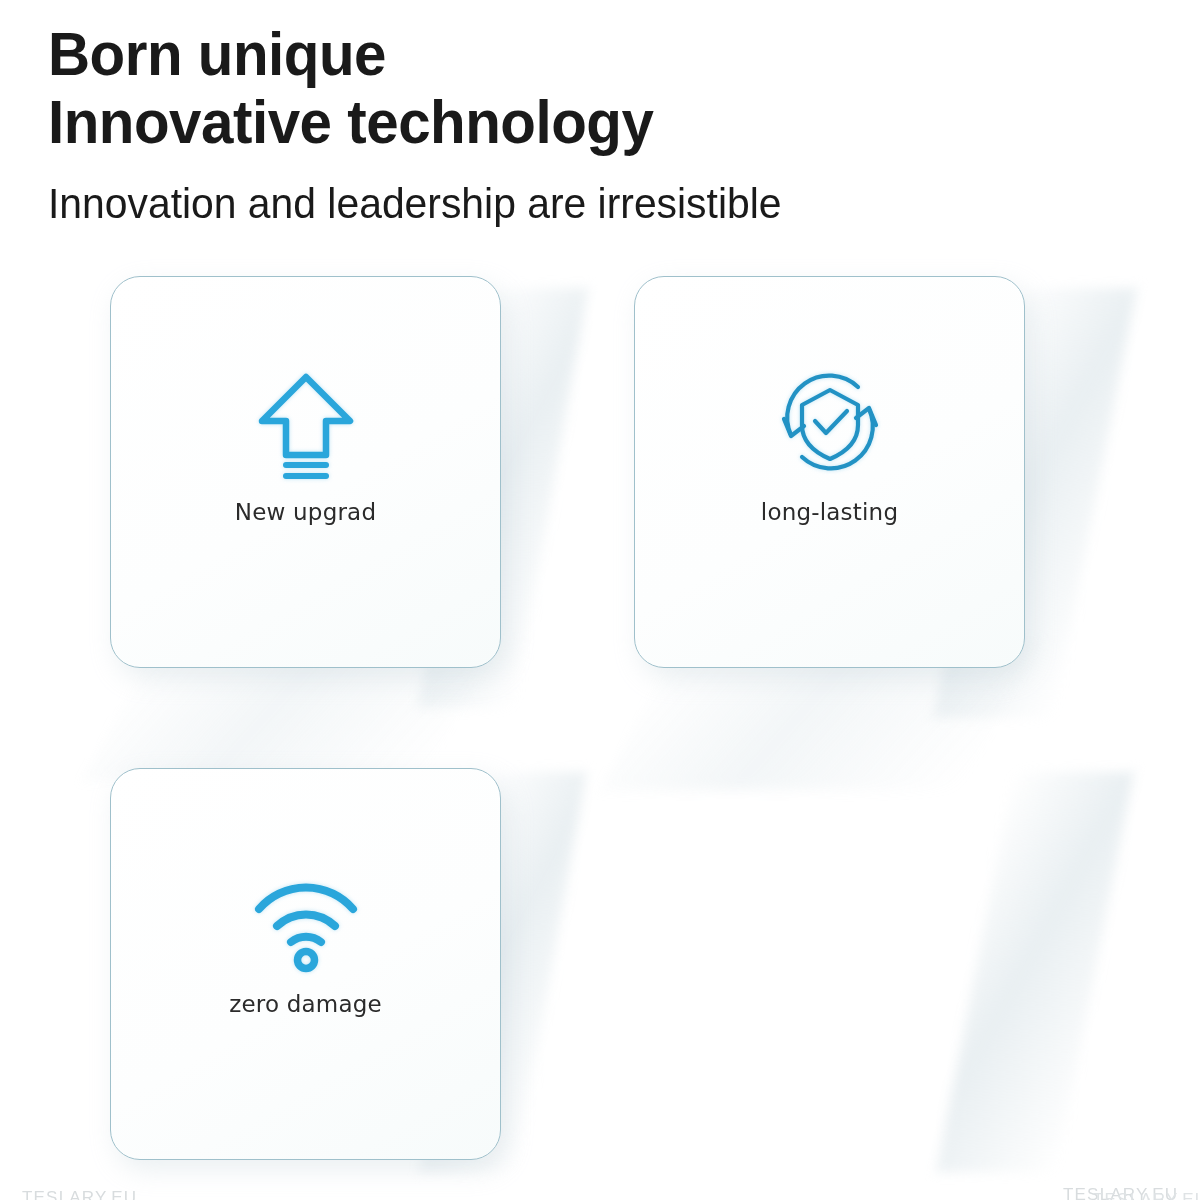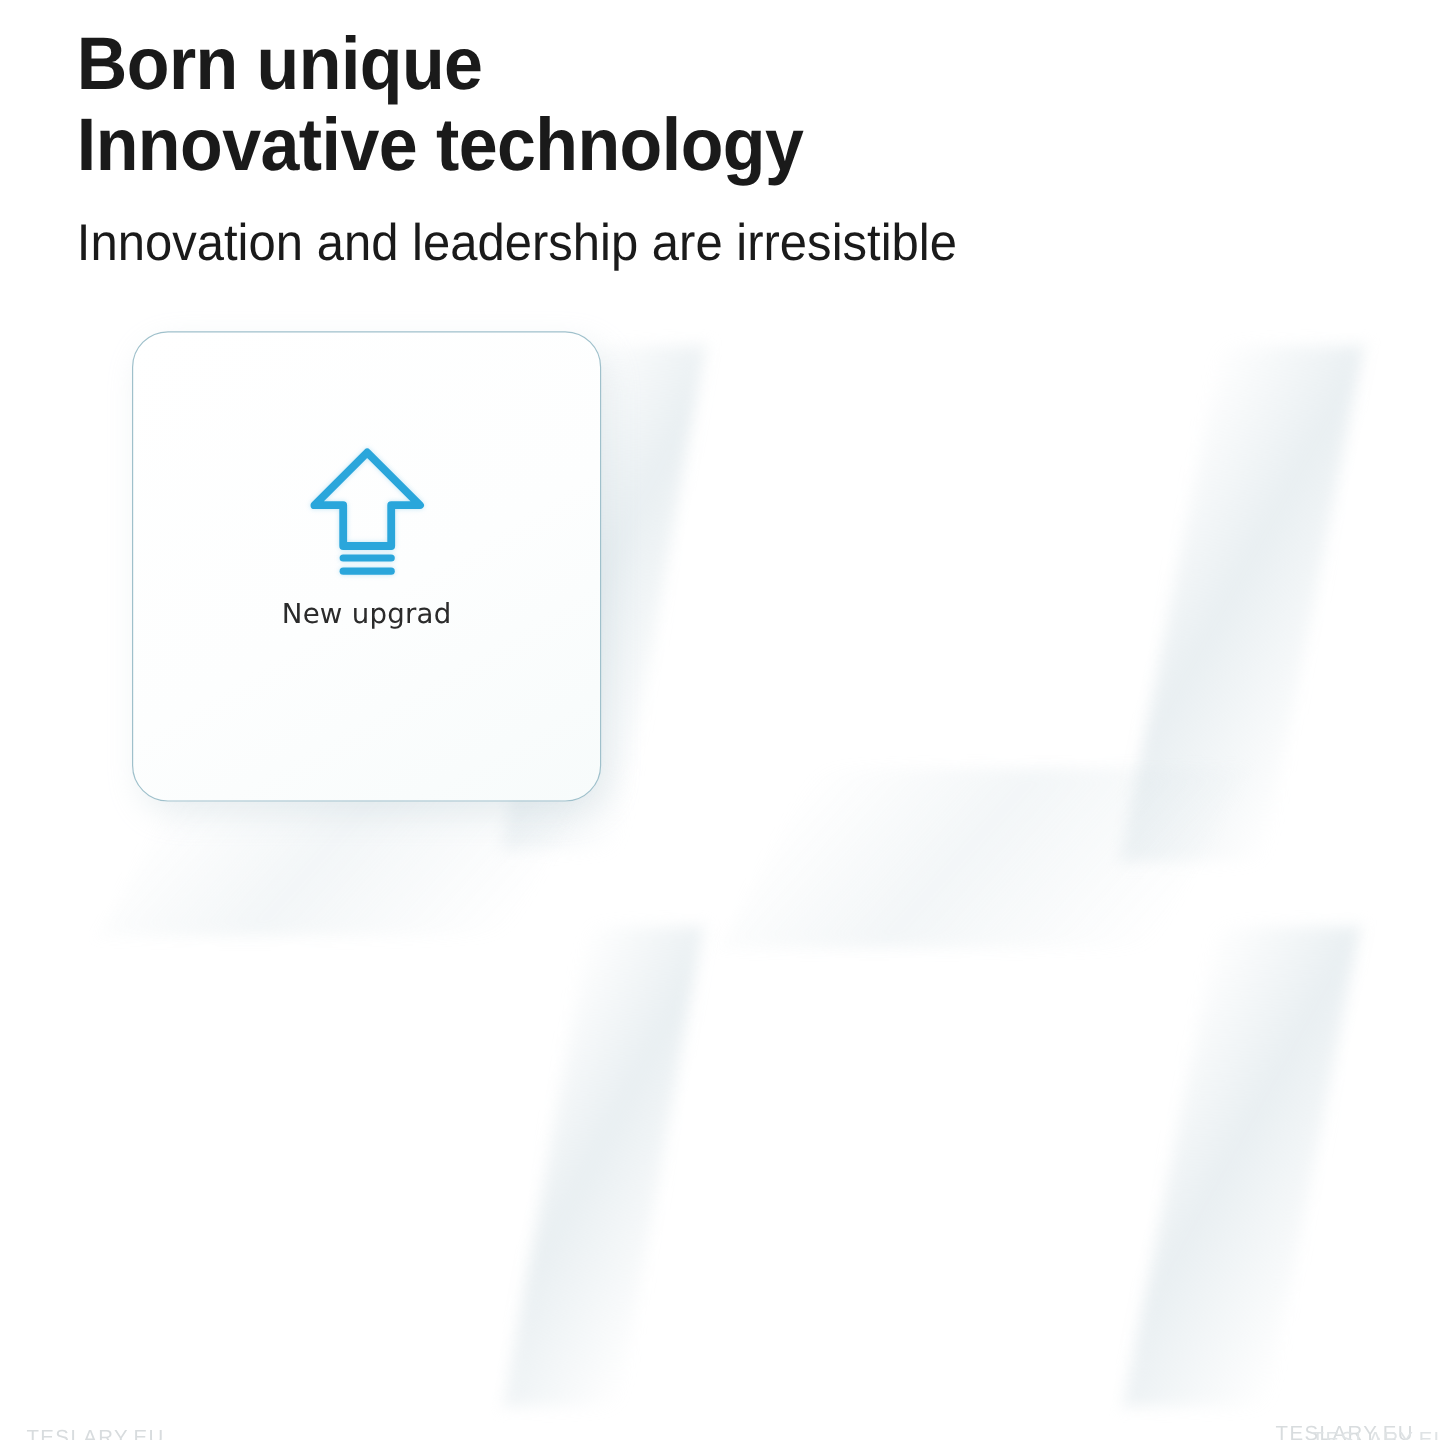--- a/index.html
+++ b/index.html
@@ -30,21 +30,21 @@
   .streak.s1 { left: 455px;  top: 288px;  width: 96px;  height: 420px; transform: skewX(-10deg); }
   .streak.s2 { left: 975px;  top: 288px;  width: 120px; height: 430px; transform: skewX(-11deg); }
   .streak.s3 { left: 455px;  top: 772px;  width: 96px;  height: 400px; transform: skewX(-10deg); }
   .streak.s4 { left: 975px;  top: 772px;  width: 120px; height: 400px; transform: skewX(-11deg); }
   .streak.s5 { left: 120px;  top: 640px;  width: 340px; height: 140px; transform: skewX(-28deg); opacity: .55;}
   .streak.s6 { left: 640px;  top: 640px;  width: 360px; height: 150px; transform: skewX(-28deg); opacity: .55;}
 
   
   .header {
     position: absolute;
-    left: 64px;
+    left: 48px;
     top: 20px;
     z-index: 2;
   }
   .title-line {
     font-family: "Liberation Sans Narrow", "Liberation Sans", sans-serif;
     font-weight: 700;
     font-size: 62px;
     line-height: 68px;
     color: #1a1a1a;
     letter-spacing: -0.5px;
@@ -151,20 +151,47 @@
     <div class="card-icon">
       <svg viewBox="0 0 120 118" fill="none" xmlns="http://www.w3.org/2000/svg">
         <path d="M60 14 L104 58 L80 58 L80 92 L40 92 L40 58 L16 58 Z" stroke="#2aa6db" stroke-width="6.5" stroke-linejoin="round" stroke-linecap="round" fill="none"></path>
         <line x1="40" y1="102" x2="80" y2="102" stroke="#2aa6db" stroke-width="6" stroke-linecap="round"></line>
         <line x1="40" y1="113" x2="80" y2="113" stroke="#2aa6db" stroke-width="6" stroke-linecap="round"></line>
       </svg>
     </div>
     <div class="card-label">New upgrad</div>
   </div>
 
+  <div class="card">
+    <div class="card-icon">
+      <svg viewBox="0 0 120 118" fill="none" xmlns="http://www.w3.org/2000/svg">
 
+        <path d="M21 72 A42 42 0 0 1 88 24" stroke="#2292c4" stroke-width="4.2" stroke-linecap="round" fill="none"></path>
+        <path d="M14 56 L21 73 L34 63" stroke="#2292c4" stroke-width="4.2" stroke-linecap="round" stroke-linejoin="round" fill="none"></path>
+        <path d="M99 46 A42 42 0 0 1 32 94" stroke="#2292c4" stroke-width="4.2" stroke-linecap="round" fill="none"></path>
+        <path d="M106 62 L99 45 L86 55" stroke="#2292c4" stroke-width="4.2" stroke-linecap="round" stroke-linejoin="round" fill="none"></path>
+
+        <path d="M60 27 L88 42 L88 62 C88 80 74 90 60 96 C46 90 32 80 32 62 L32 42 Z" stroke="#2292c4" stroke-width="4.2" stroke-linejoin="round" stroke-linecap="round" fill="none"></path>
+
+        <path d="M45 58 L56 70 L77 48" stroke="#2292c4" stroke-width="4.2" stroke-linecap="round" stroke-linejoin="round" fill="none"></path>
+      </svg>
+    </div>
+    <div class="card-label">long-lasting</div>
+  </div>
+
+  <div class="card">
+    <div class="card-icon">
+      <svg viewBox="0 0 120 118" fill="none" xmlns="http://www.w3.org/2000/svg">
+        <path d="M13 54 A62 62 0 0 1 107 54" stroke="#2aa6db" stroke-width="8" stroke-linecap="round" fill="none"></path>
+        <path d="M31 71 A42 42 0 0 1 89 71" stroke="#2aa6db" stroke-width="8" stroke-linecap="round" fill="none"></path>
+        <path d="M45 87 A24 24 0 0 1 75 87" stroke="#2aa6db" stroke-width="8" stroke-linecap="round" fill="none"></path>
+        <circle cx="60" cy="105" r="8.5" stroke="#2aa6db" stroke-width="7.5" fill="none"></circle>
+      </svg>
+    </div>
+    <div class="card-label">zero damage</div>
+  </div>
 
 
 </div>
 
 <div class="watermark wm-bl">TESLARY.EU</div>
 <div class="watermark wm-br1">TESLARY.EU</div>
 <div class="watermark wm-br2">TESLARY.EU</div>
 
 </body></html>

